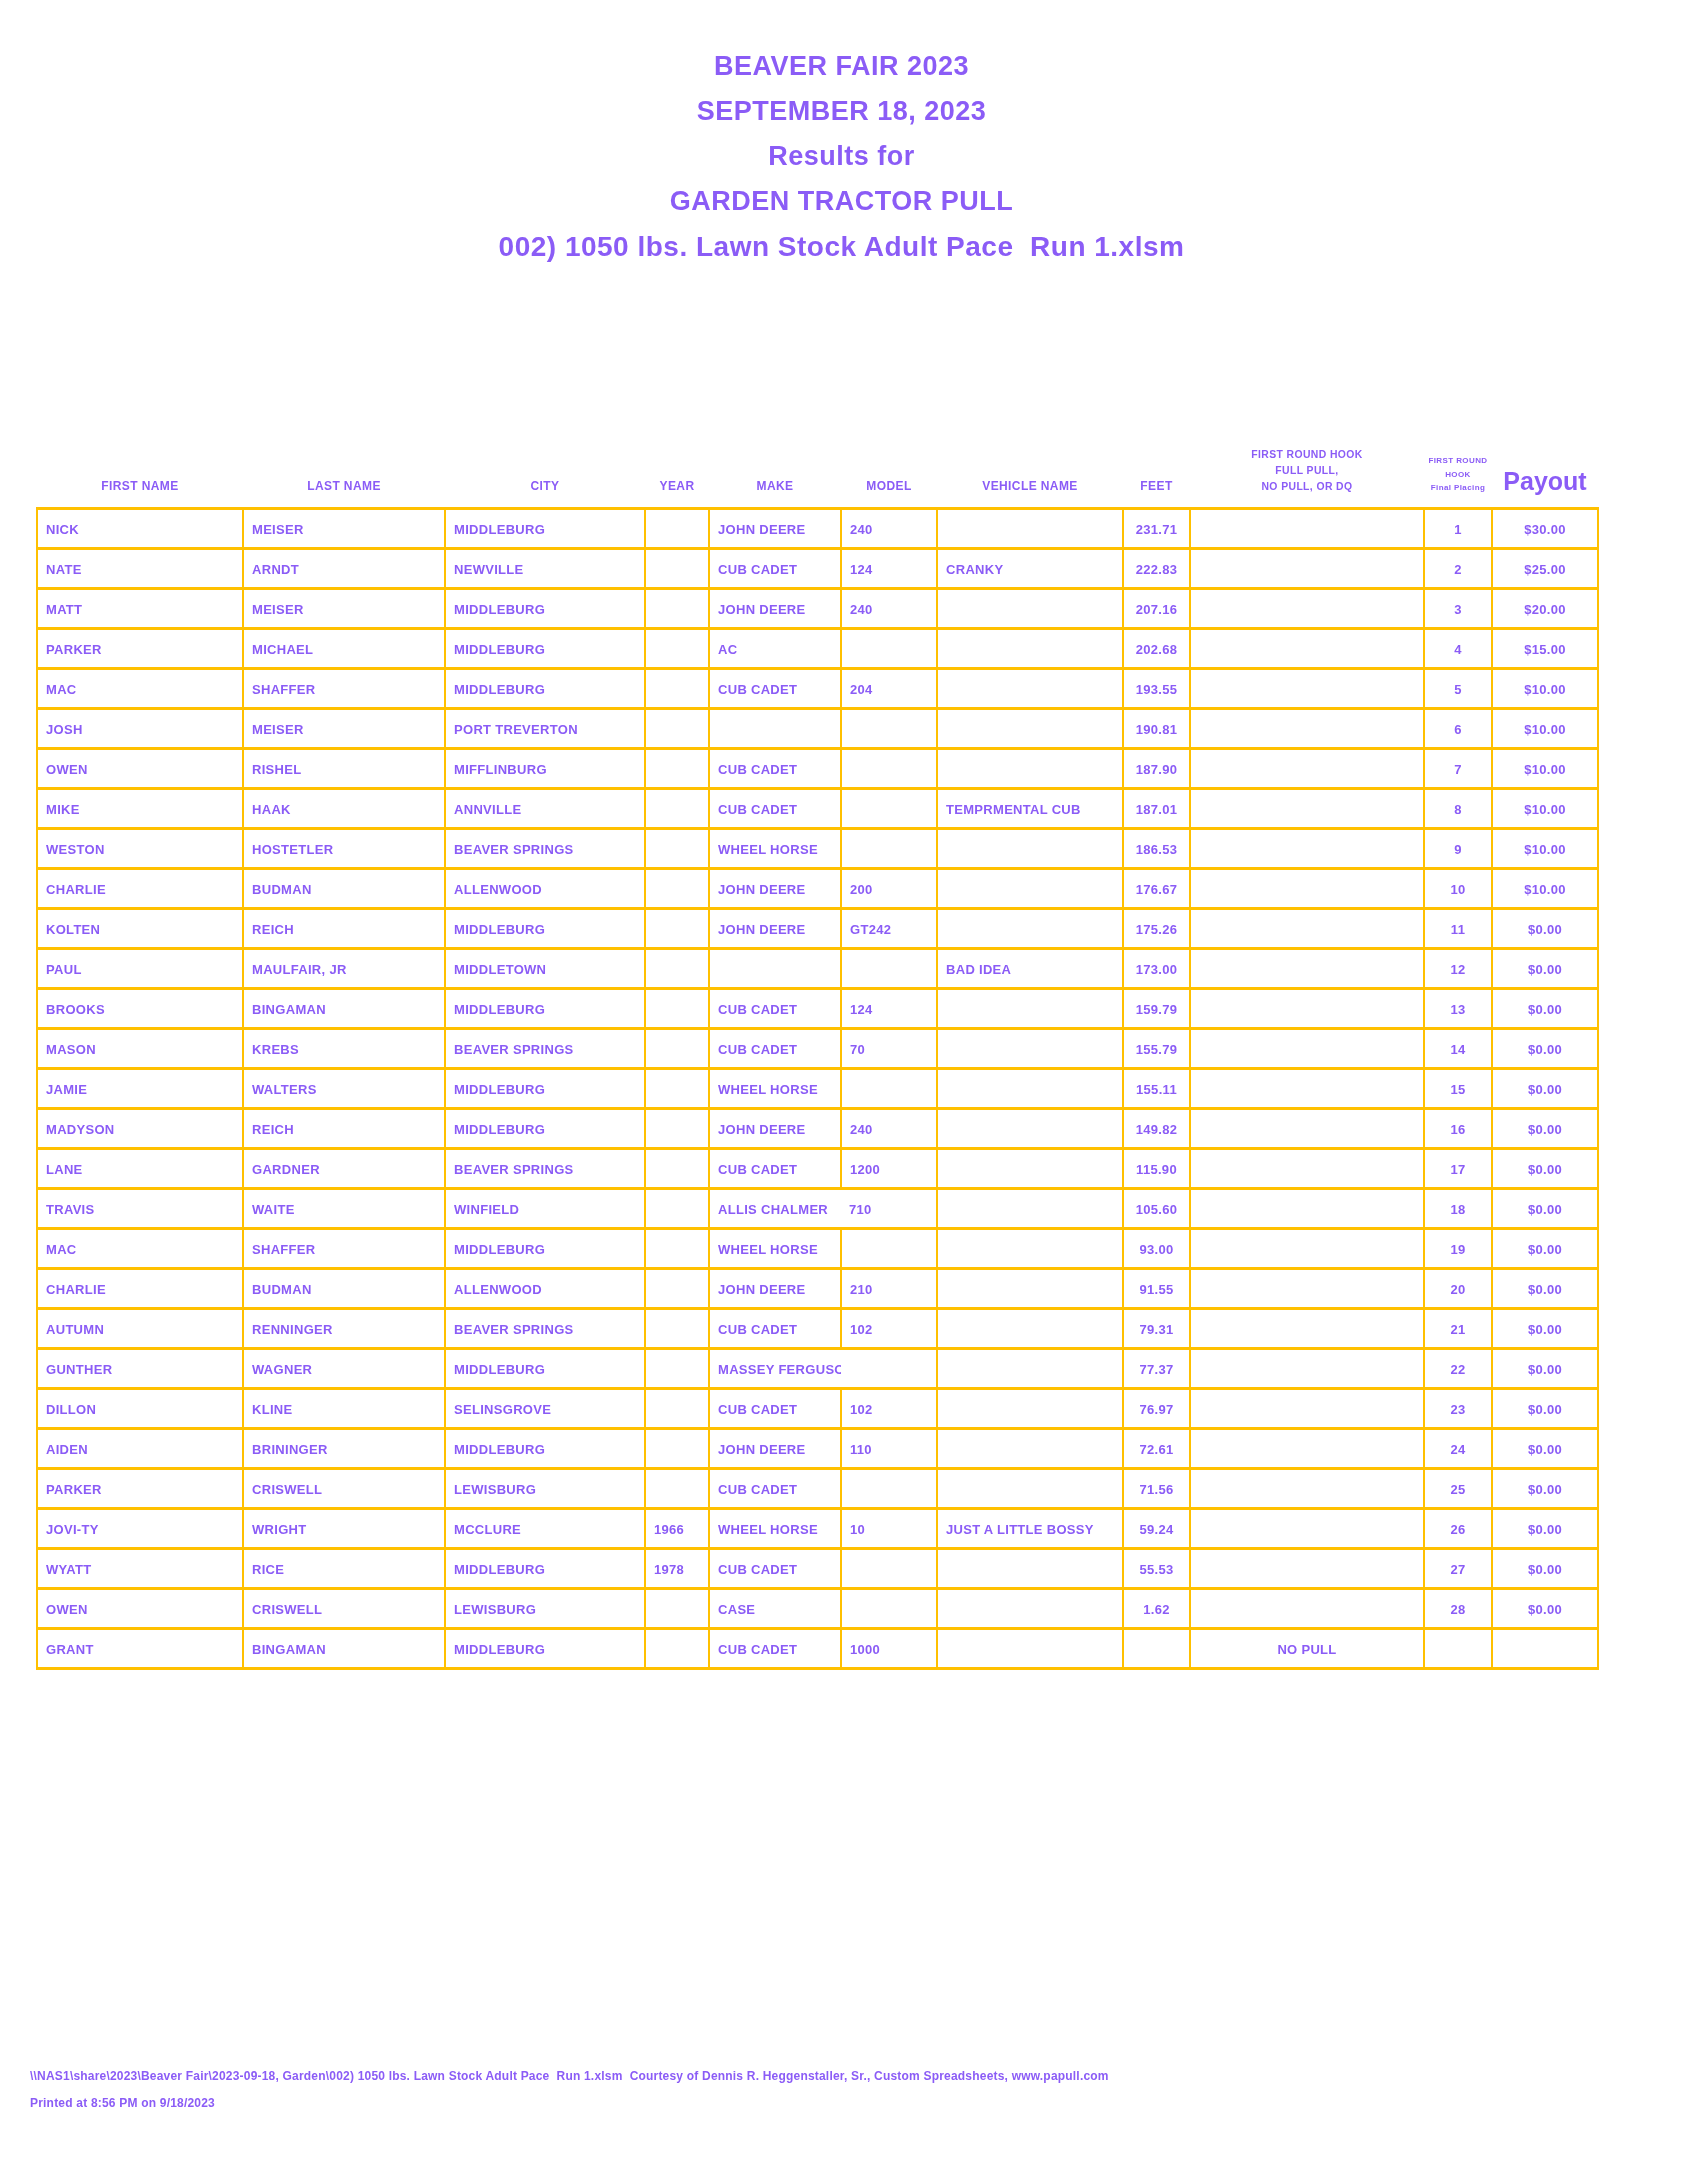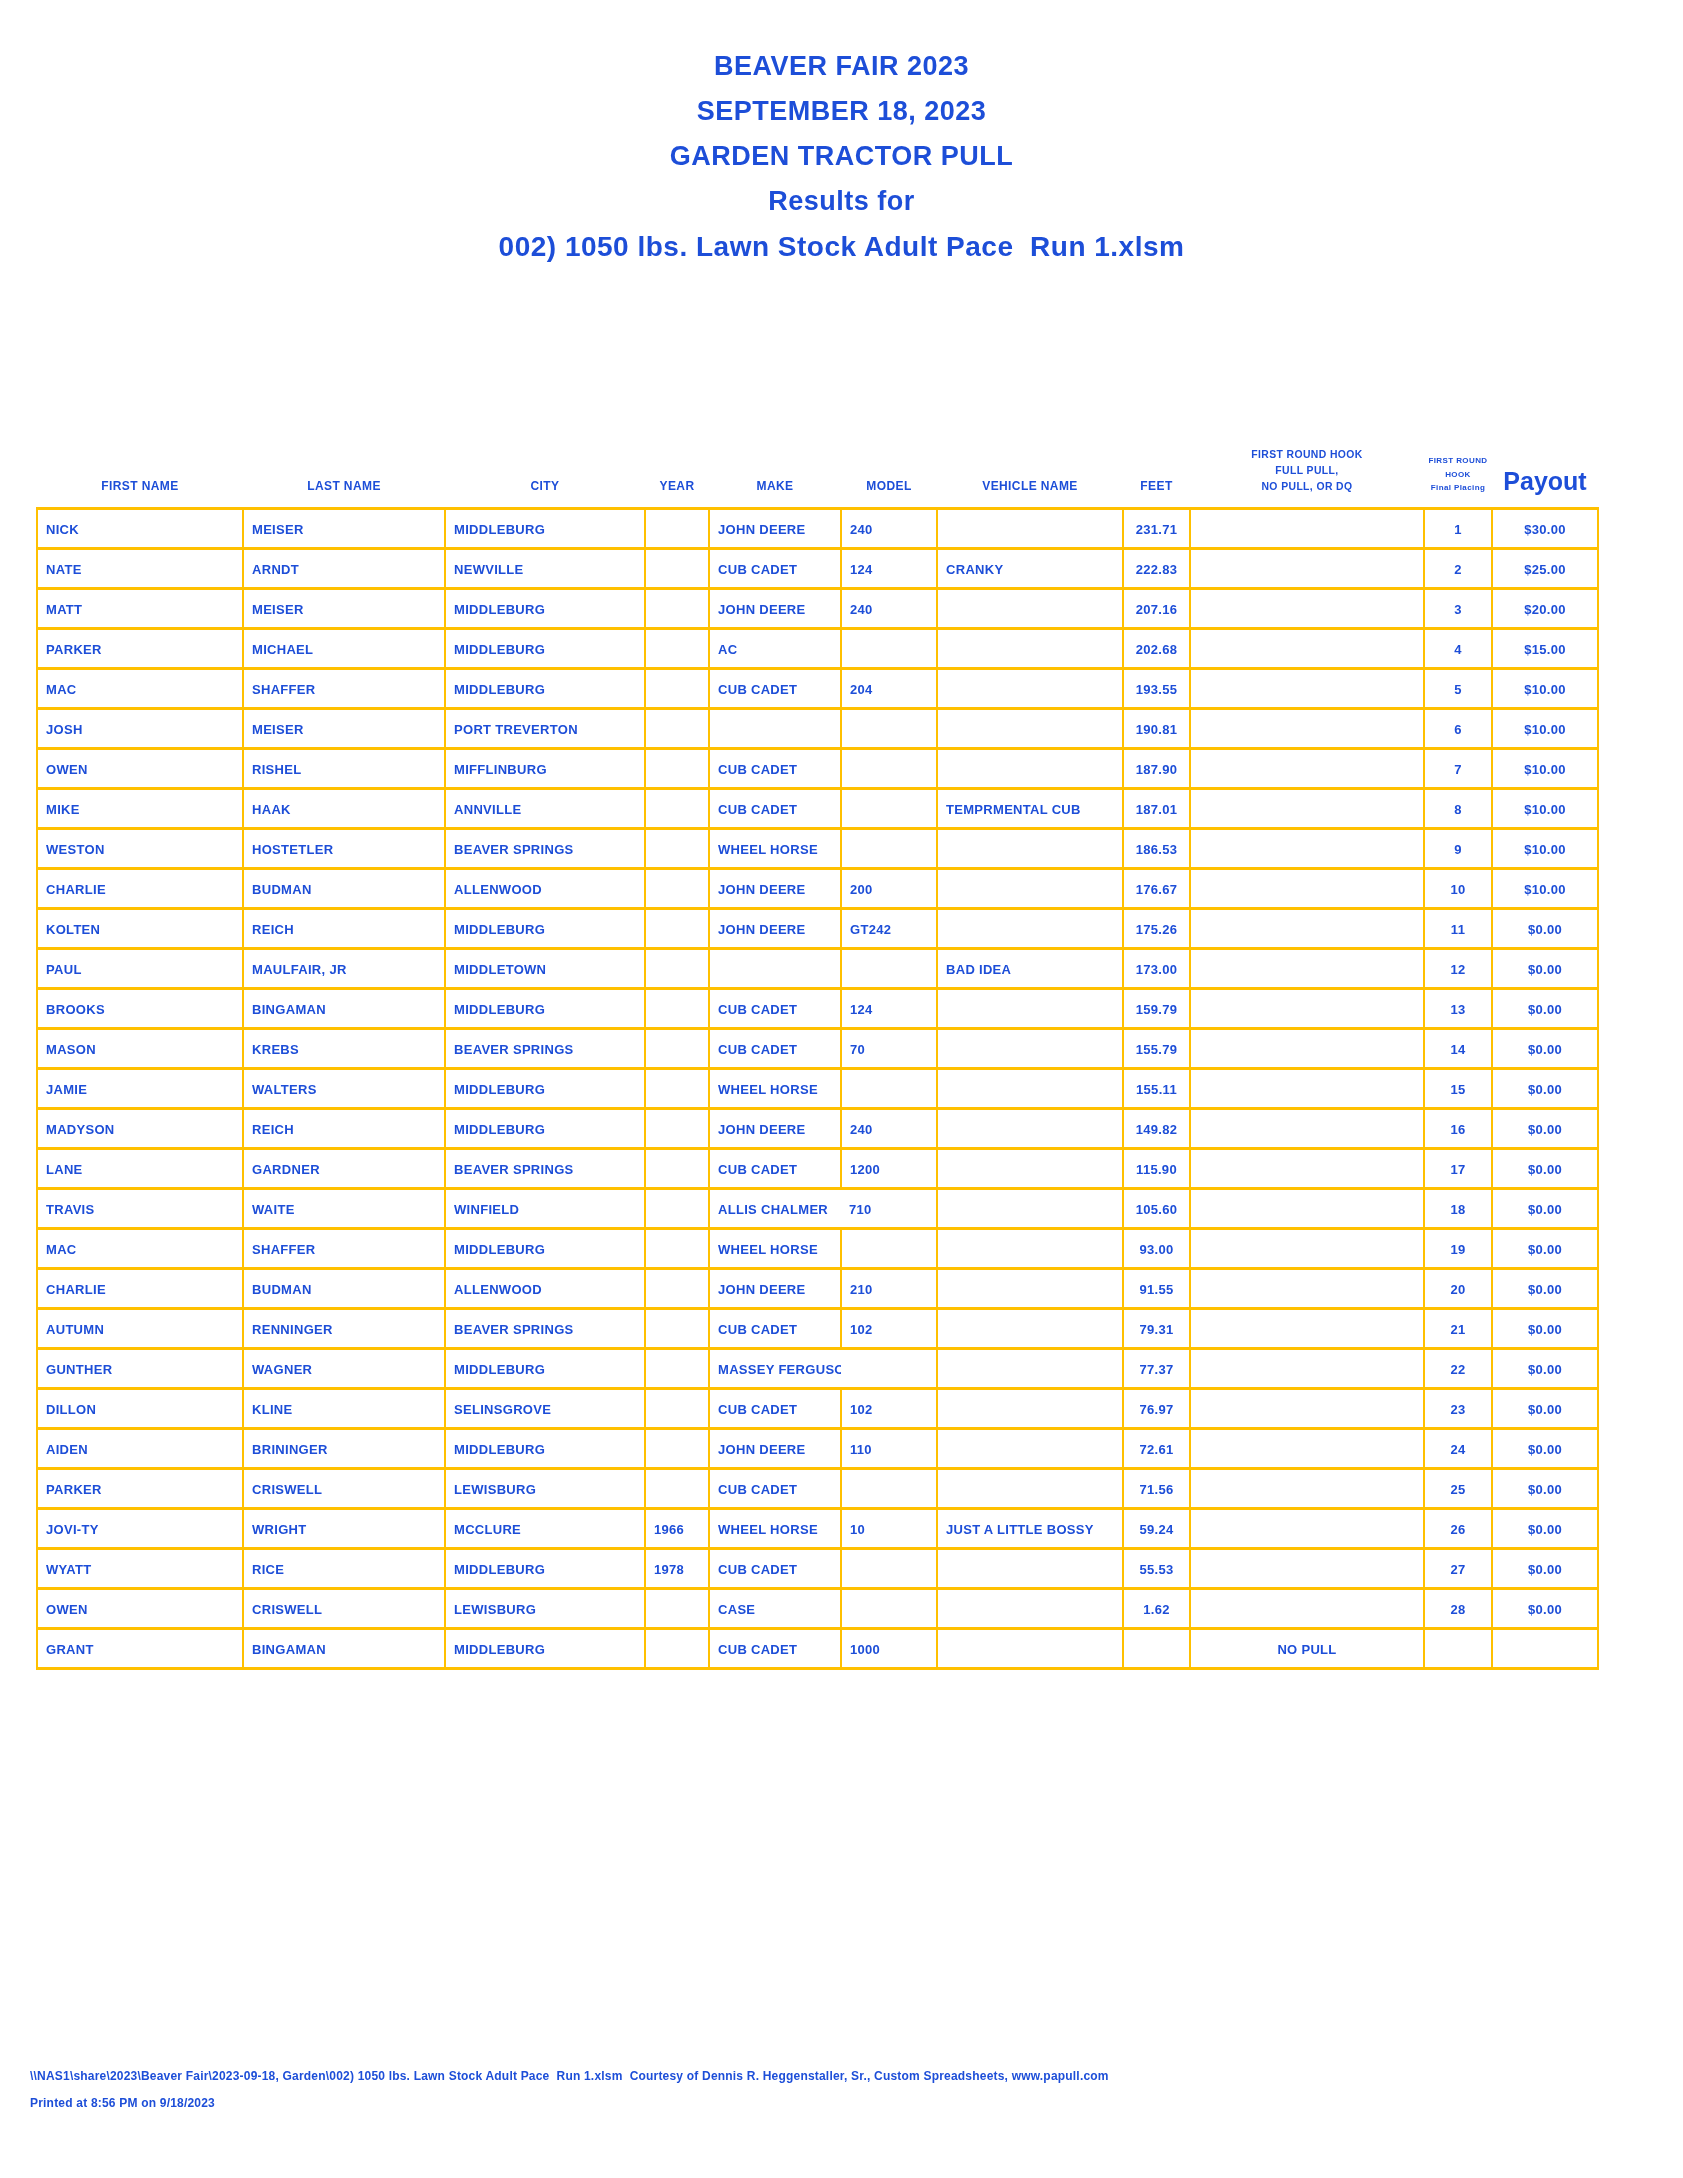--- a/index.html
+++ b/index.html
@@ -5,21 +5,21 @@
   html, body {
     margin: 0;
     padding: 0;
     background: #ffffff;
   }
   .page {
     position: relative;
     width: 1683px;
     height: 2178px;
     background: #ffffff;
-    color: #1d4ed8;
+    color: #8b5cf6;
     font-family: "Liberation Sans", sans-serif;
     overflow: hidden;
   }
   
   .titles {
     padding-top: 53px;
     text-align: center;
   }
   .title-line {
     font-weight: bold;
@@ -94,22 +94,22 @@
   }
 </style>
 </head>
 <body>
 
 <div class="page">
 
   <div class="titles">
     <div class="title-line">BEAVER FAIR 2023</div>
     <div class="title-line">SEPTEMBER 18, 2023</div>
+    <div class="title-line">Results for</div>
     <div class="title-line">GARDEN TRACTOR PULL</div>
-    <div class="title-line">Results for</div>
     <div class="title-line big">002) 1050 lbs. Lawn Stock Adult Pace  Run 1.xlsm</div>
   </div>
 
   <div class="tablewrap">
     <table class="results">
       <colgroup>
         <col style="width:206px">
           <col style="width:202px">
           <col style="width:200px">
         <col style="width:64px">

